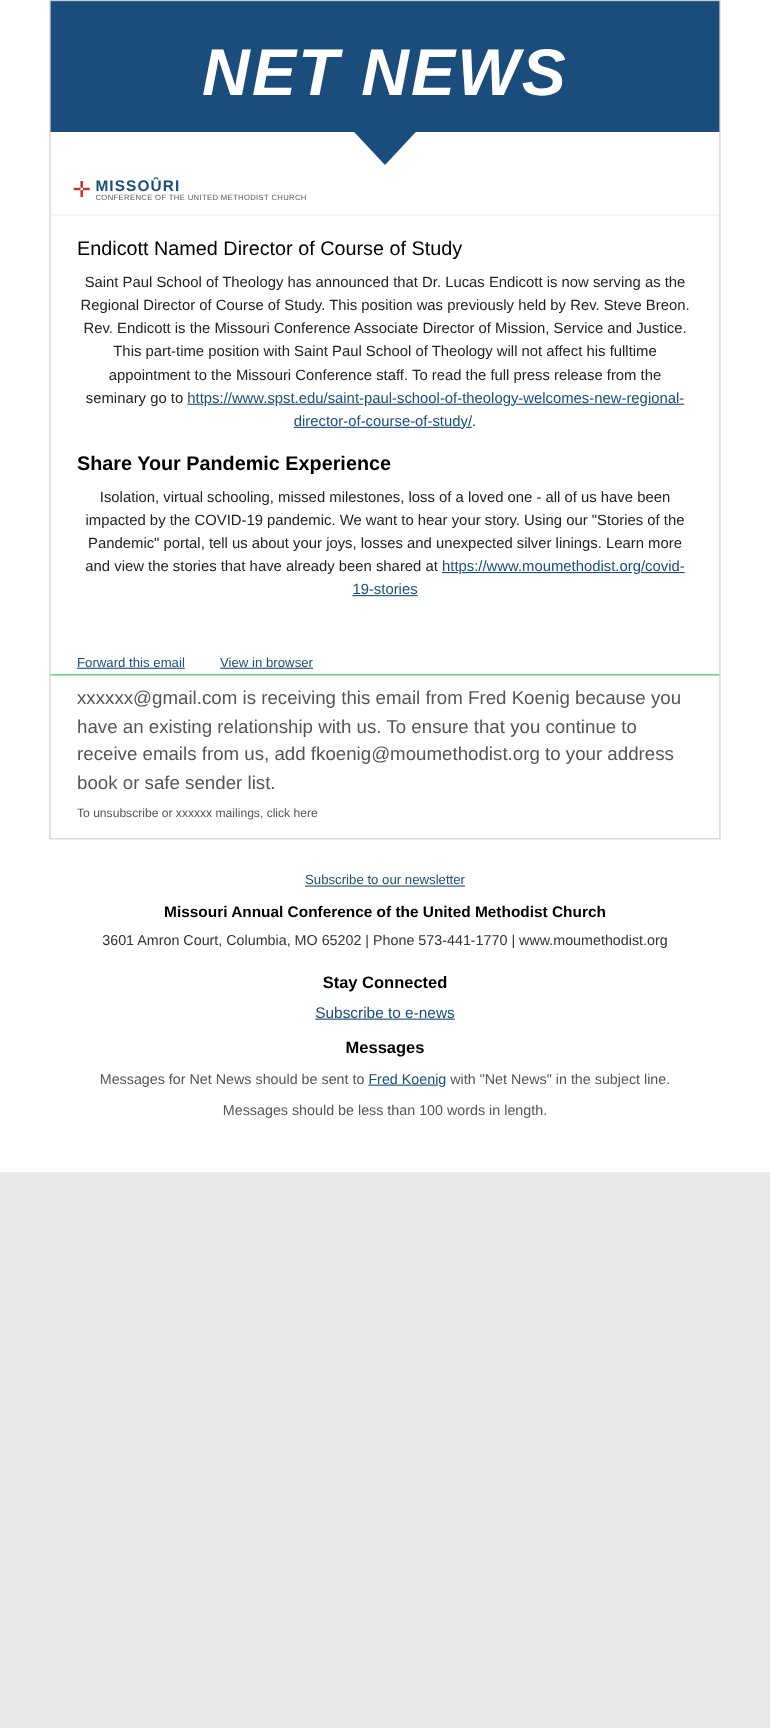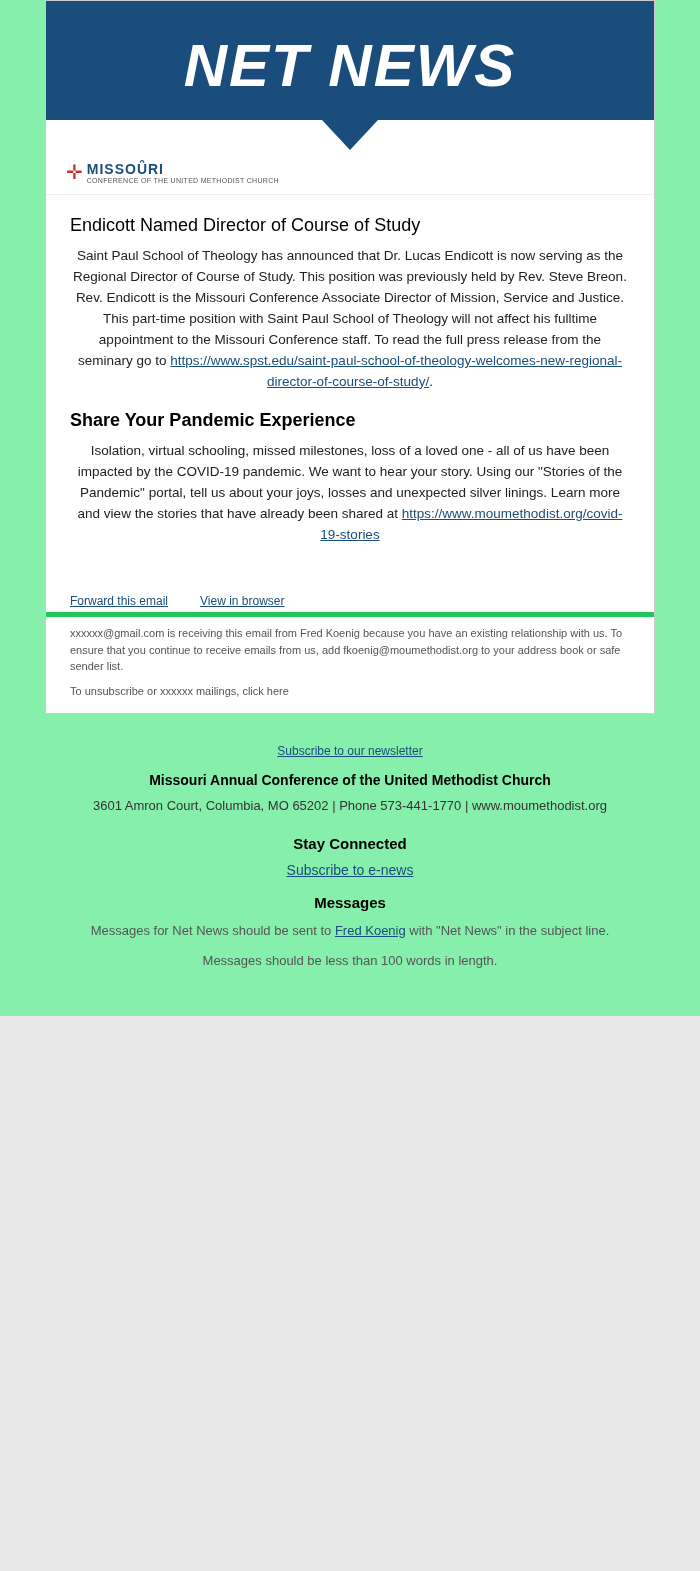--- a/index.html
+++ b/index.html
@@ -5,21 +5,21 @@
     * { box-sizing: border-box; margin: 0; padding: 0; }
     body {
       background-color: #e8e8e8;
       font-family: Arial, sans-serif;
       font-size: 14px;
       color: #333;
     }
     .outer {
       max-width: 700px;
       margin: 0 auto;
-      background: #86efac;
+      background: #ffffff;
     }
 
     
     .email-card {
       background: #fff;
       margin: 0 45px;
       border: 1px solid #ccc;
     }
 
     
@@ -113,24 +113,24 @@
       gap: 32px;
     }
     .card-footer-links a {
       color: #1a4d7c;
       font-size: 12px;
       text-decoration: underline;
     }
 
     .card-footer-info {
       padding: 8px 24px 4px;
-      font-size: 11px;
+      font-size: 17px;
       color: #555;
       line-height: 1.5;
-      border-top: 5px solid #22c55e;
+      border-top: 1px solid #22c55e;
     }
     .card-footer-unsub {
       padding: 6px 24px 16px;
       font-size: 11px;
       color: #555;
     }
 
     
     .below-card {
       padding: 30px 20px;

